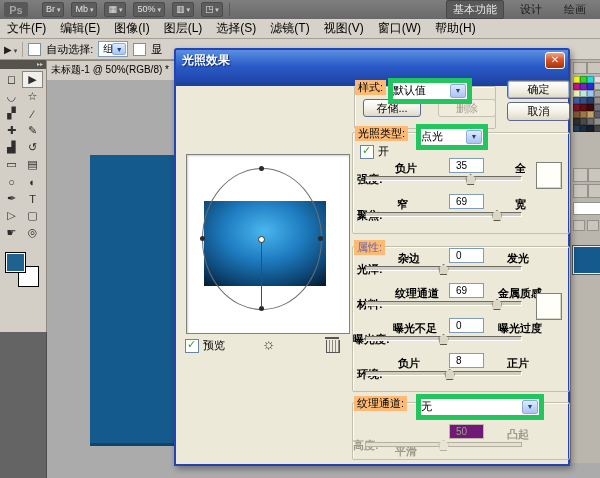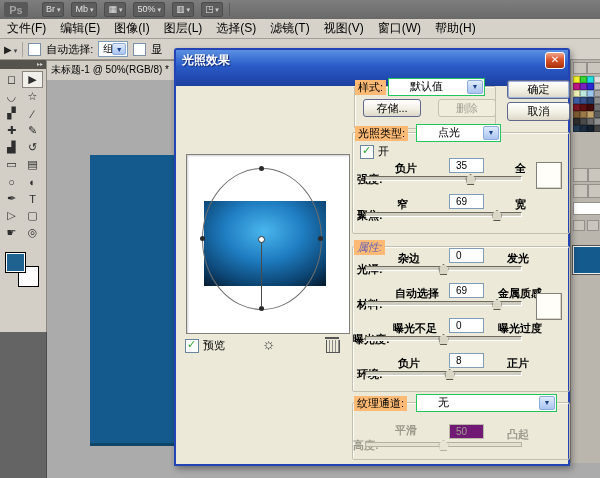--- a/index.html
+++ b/index.html
@@ -77,39 +77,39 @@
   .dtitle{position:absolute;left:0;top:0;right:0;height:36px;
           background:linear-gradient(180deg,#5a90e2,#2a5bc8 45%,#1c3f9e);
           color:#fff;font-weight:bold;font-size:12px;line-height:20px;padding-left:6px;
           text-shadow:1px 1px 1px #10256b;}
   .dclose{position:absolute;right:3px;top:2px;width:18px;height:15px;border:1px solid #fff;border-radius:3px;
           background:linear-gradient(#f0a58c,#d9542c 45%,#a93208);color:#fff;font-size:10px;font-weight:bold;
           text-align:center;line-height:14px;}
   .grp{position:absolute;border:1px solid #c3bfae;border-radius:2px;
        box-shadow:inset 1px 1px 0 rgba(255,255,255,.8);}
   .gcap{position:absolute;font-size:11px;background:#fdba74;padding:0 3px;z-index:2;white-space:nowrap;}
-  .cap-blue{color:#6262b4;font-style:italic;}
+  .cap-blue{color:#6262b4;}
   .lbl{position:absolute;font-size:11px;white-space:nowrap;font-weight:bold;}
   .dis{color:#9d9a8d;}
   .xpbtn{position:absolute;height:17px;border:1px solid #60688c;border-radius:3px;font-size:11px;
          background:linear-gradient(#ffffff,#f2f0e4 55%,#ddd8c8);text-align:center;line-height:16px;}
   .xpbtn.def{box-shadow:0 0 0 1px #9ab2e2 inset;}
   .xpbtn.disb{border-color:#c5c0b2;color:#a39f92;background:#f0eddd;}
   .valbox{position:absolute;width:27px;height:13px;background:#fff;border:1px solid #7f9db9;
           font-size:10px;padding-left:6px;line-height:13px;}
   .valbox.disb{background:#701a75;color:#a39f92;border-color:#bcb8a8;}
   .track{position:absolute;height:3px;background:#cfccc0;border:1px solid #6e6a5e;
          border-bottom-color:#fff;border-right-color:#fff;}
   .thumb{position:absolute;top:-3px;width:9px;height:9px;background:#dbd7c6;border:1px solid #5c584c;
          transform:translateX(-50%);
          clip-path:polygon(50% 0,100% 38%,80% 100%,20% 100%,0 38%);}
   .track.disb{border-color:#b5b1a1;background:#e4e1d1;}
   .track.disb .thumb{background:#e8e5d5;border-color:#b5b1a1;}
-  .xpdd{position:absolute;height:16px;background:#fff;border:1px solid #22c55e;font-size:11px;
-        line-height:15px;padding-left:21px;box-sizing:content-box;z-index:2;}
+  .xpdd{position:absolute;height:16px;background:#fff;border:5px solid #22c55e;font-size:11px;
+        line-height:15px;padding-left:0;box-sizing:content-box;z-index:2;}
   .ddarrow{position:absolute;right:1px;top:1px;bottom:1px;width:14px;font-size:7px;color:#1d3f8f;
         background:linear-gradient(#dfeafc,#a9c4f0);border:1px solid #8cacdc;border-radius:2px;
         text-align:center;line-height:12px;}
   .colorwell{position:absolute;width:24px;height:25px;background:#fffef8;border:1px solid #82807a;
         box-shadow:inset -1px -1px 0 #d8d5c8;}
   .xpcb{width:12px;height:12px;background:#fff;border:1px solid #6a869e;display:inline-block;
         position:relative;vertical-align:middle;}
   .xpcb.checked::after{content:"✓";position:absolute;left:1px;top:-2px;color:#2aa12a;
         font-size:11px;font-weight:bold;}
   .xpcb.disb{background:#eeebdc;border-color:#b5b1a1;}
@@ -142,20 +142,26 @@
     <span style="display:flex;gap:7px;align-items:center;margin-left:8px">
 
     <span class="appicon dd">Br</span>
         <span class="appicon dd">Mb</span>
         <span class="appicon dd">▦</span>
         <span class="appicon dd">50%</span>
         <span class="appicon dd">▥</span>
         <span class="appicon dd">◳</span>
       </span>
     <span class="vsep"></span>
+    <span class="wswrap">
+
+    <span class="ws selected">基本功能</span>
+        <span class="ws">设计</span>
+        <span class="ws">绘画</span>
+      </span>
   </div>
 
   <div class="abs menubar">
 
   <span class="menu-item">文件(F)</span>
       <span class="menu-item">编辑(E)</span>
       <span class="menu-item">图像(I)</span>
       <span class="menu-item">图层(L)</span>
       <span class="menu-item">选择(S)</span>
       <span class="menu-item">滤镜(T)</span>
@@ -363,21 +369,21 @@
 
     <span class="lbl" style="left:181px;top:212px">光泽:</span>
     <span class="lbl" style="left:222px;top:201px">杂边</span>
     <div class="valbox" style="left:273px;top:198px">0</div>
     <span class="lbl" style="left:331px;top:201px">发光</span>
     <div class="track" style="left:189px;top:216px;width:155px">
       <div class="thumb" style="left: 50%;"></div>
     </div>
 
     <span class="lbl" style="left:181px;top:247px">材料:</span>
-    <span class="lbl" style="left:219px;top:236px">自动选择</span>
+    <span class="lbl" style="left:219px;top:236px">纹理通道</span>
     <div class="valbox" style="left:273px;top:233px">69</div>
     <span class="lbl" style="left:322px;top:236px">金属质感</span>
     <div class="track" style="left:189px;top:251px;width:155px">
       <div class="thumb" style="left: 84.5%;"></div>
     </div>
     <div class="colorwell" style="left:360px;top:243px"></div>
 
     <span class="lbl" style="left:177px;top:282px">曝光度:</span>
     <span class="lbl" style="left:217px;top:271px">曝光不足</span>
     <div class="valbox" style="left:273px;top:268px">0</div>
@@ -394,21 +400,21 @@
       <div class="thumb" style="left: 54%;"></div>
     </div>
 
     <div class="grp" style="left:176px;top:352px;width:216px;height:56px"></div>
     <span class="gcap" style="left:178px;top:346px">纹理通道:</span>
     <div class="xpdd" style="left:240px;top:344px;width:118px">
       <span>无</span>
       <span class="ddarrow">▼</span>
     </div>
     <span class="lbl dis" style="left:177px;top:388px">高度:</span>
-    <span class="lbl dis" style="left:219px;top:373px">平滑</span>
+    <span class="lbl dis" style="left:219px;top:394px">平滑</span>
     <div class="valbox disb" style="left:273px;top:374px">50</div>
     <span class="lbl dis" style="left:331px;top:377px">凸起</span>
     <div class="track disb" style="left:189px;top:392px;width:155px">
       <div class="thumb" style="left: 50%;"></div>
     </div>
   </div>
 
 </div>
 
 </body></html>

